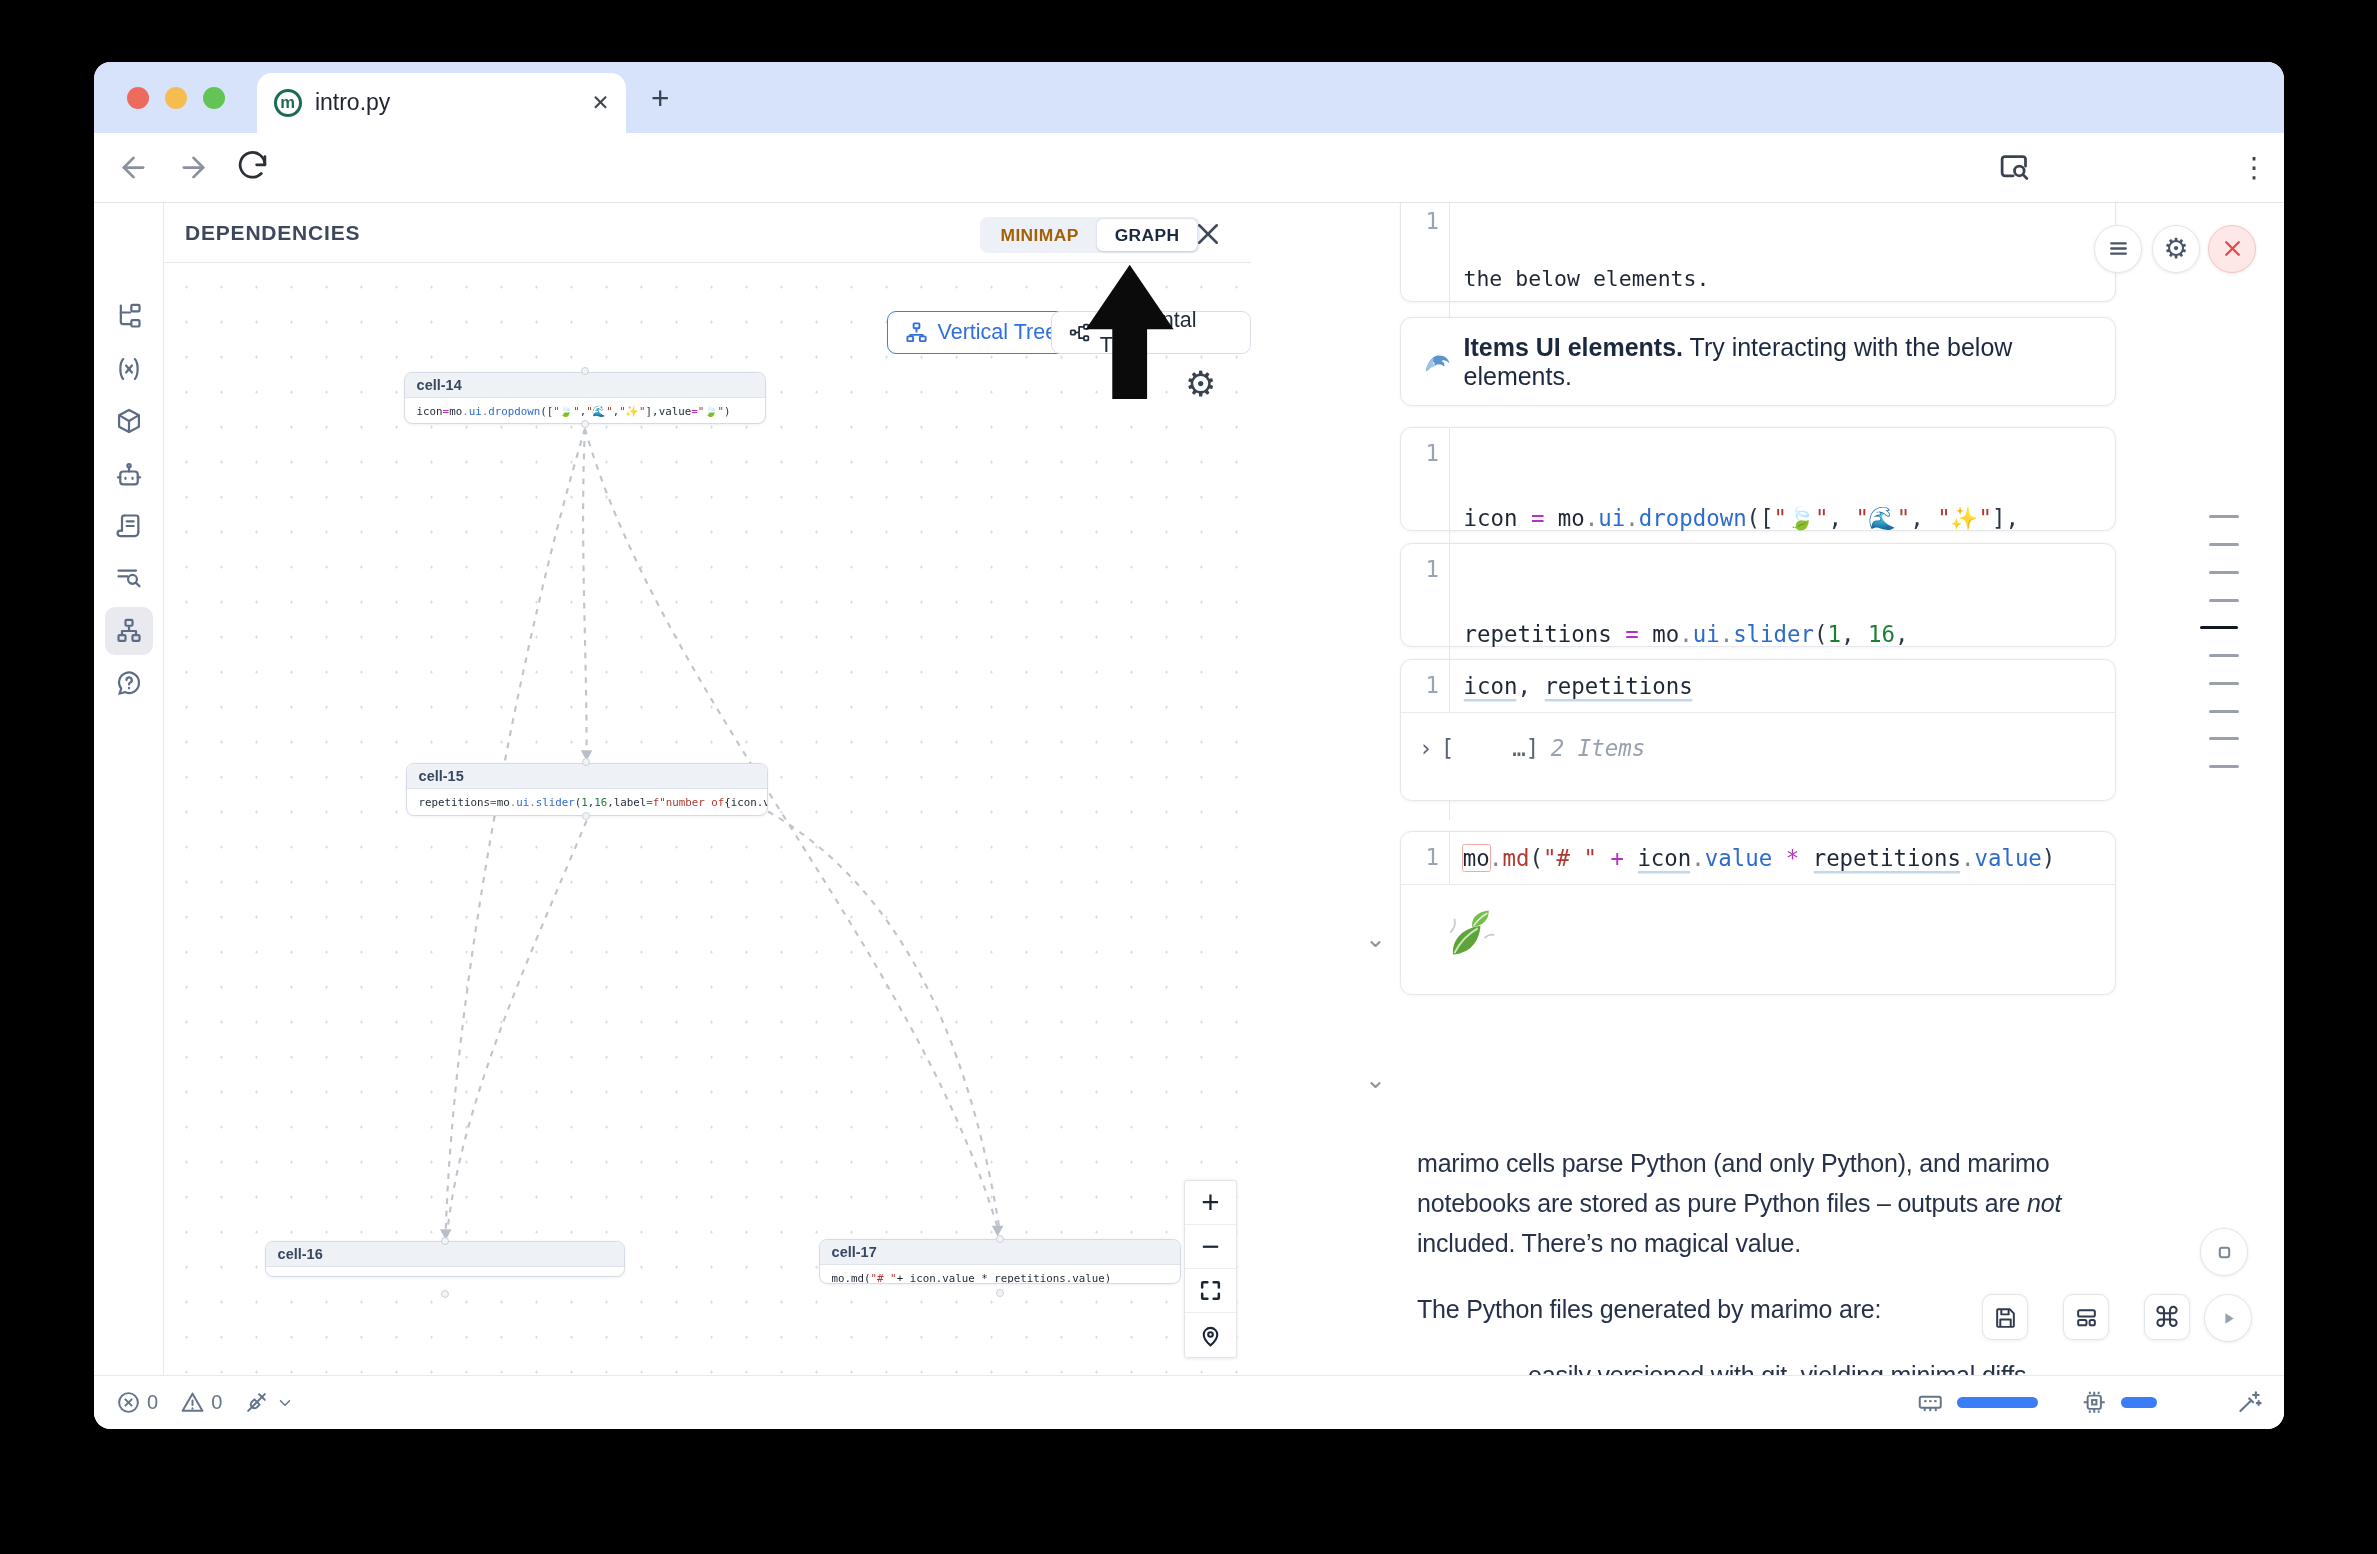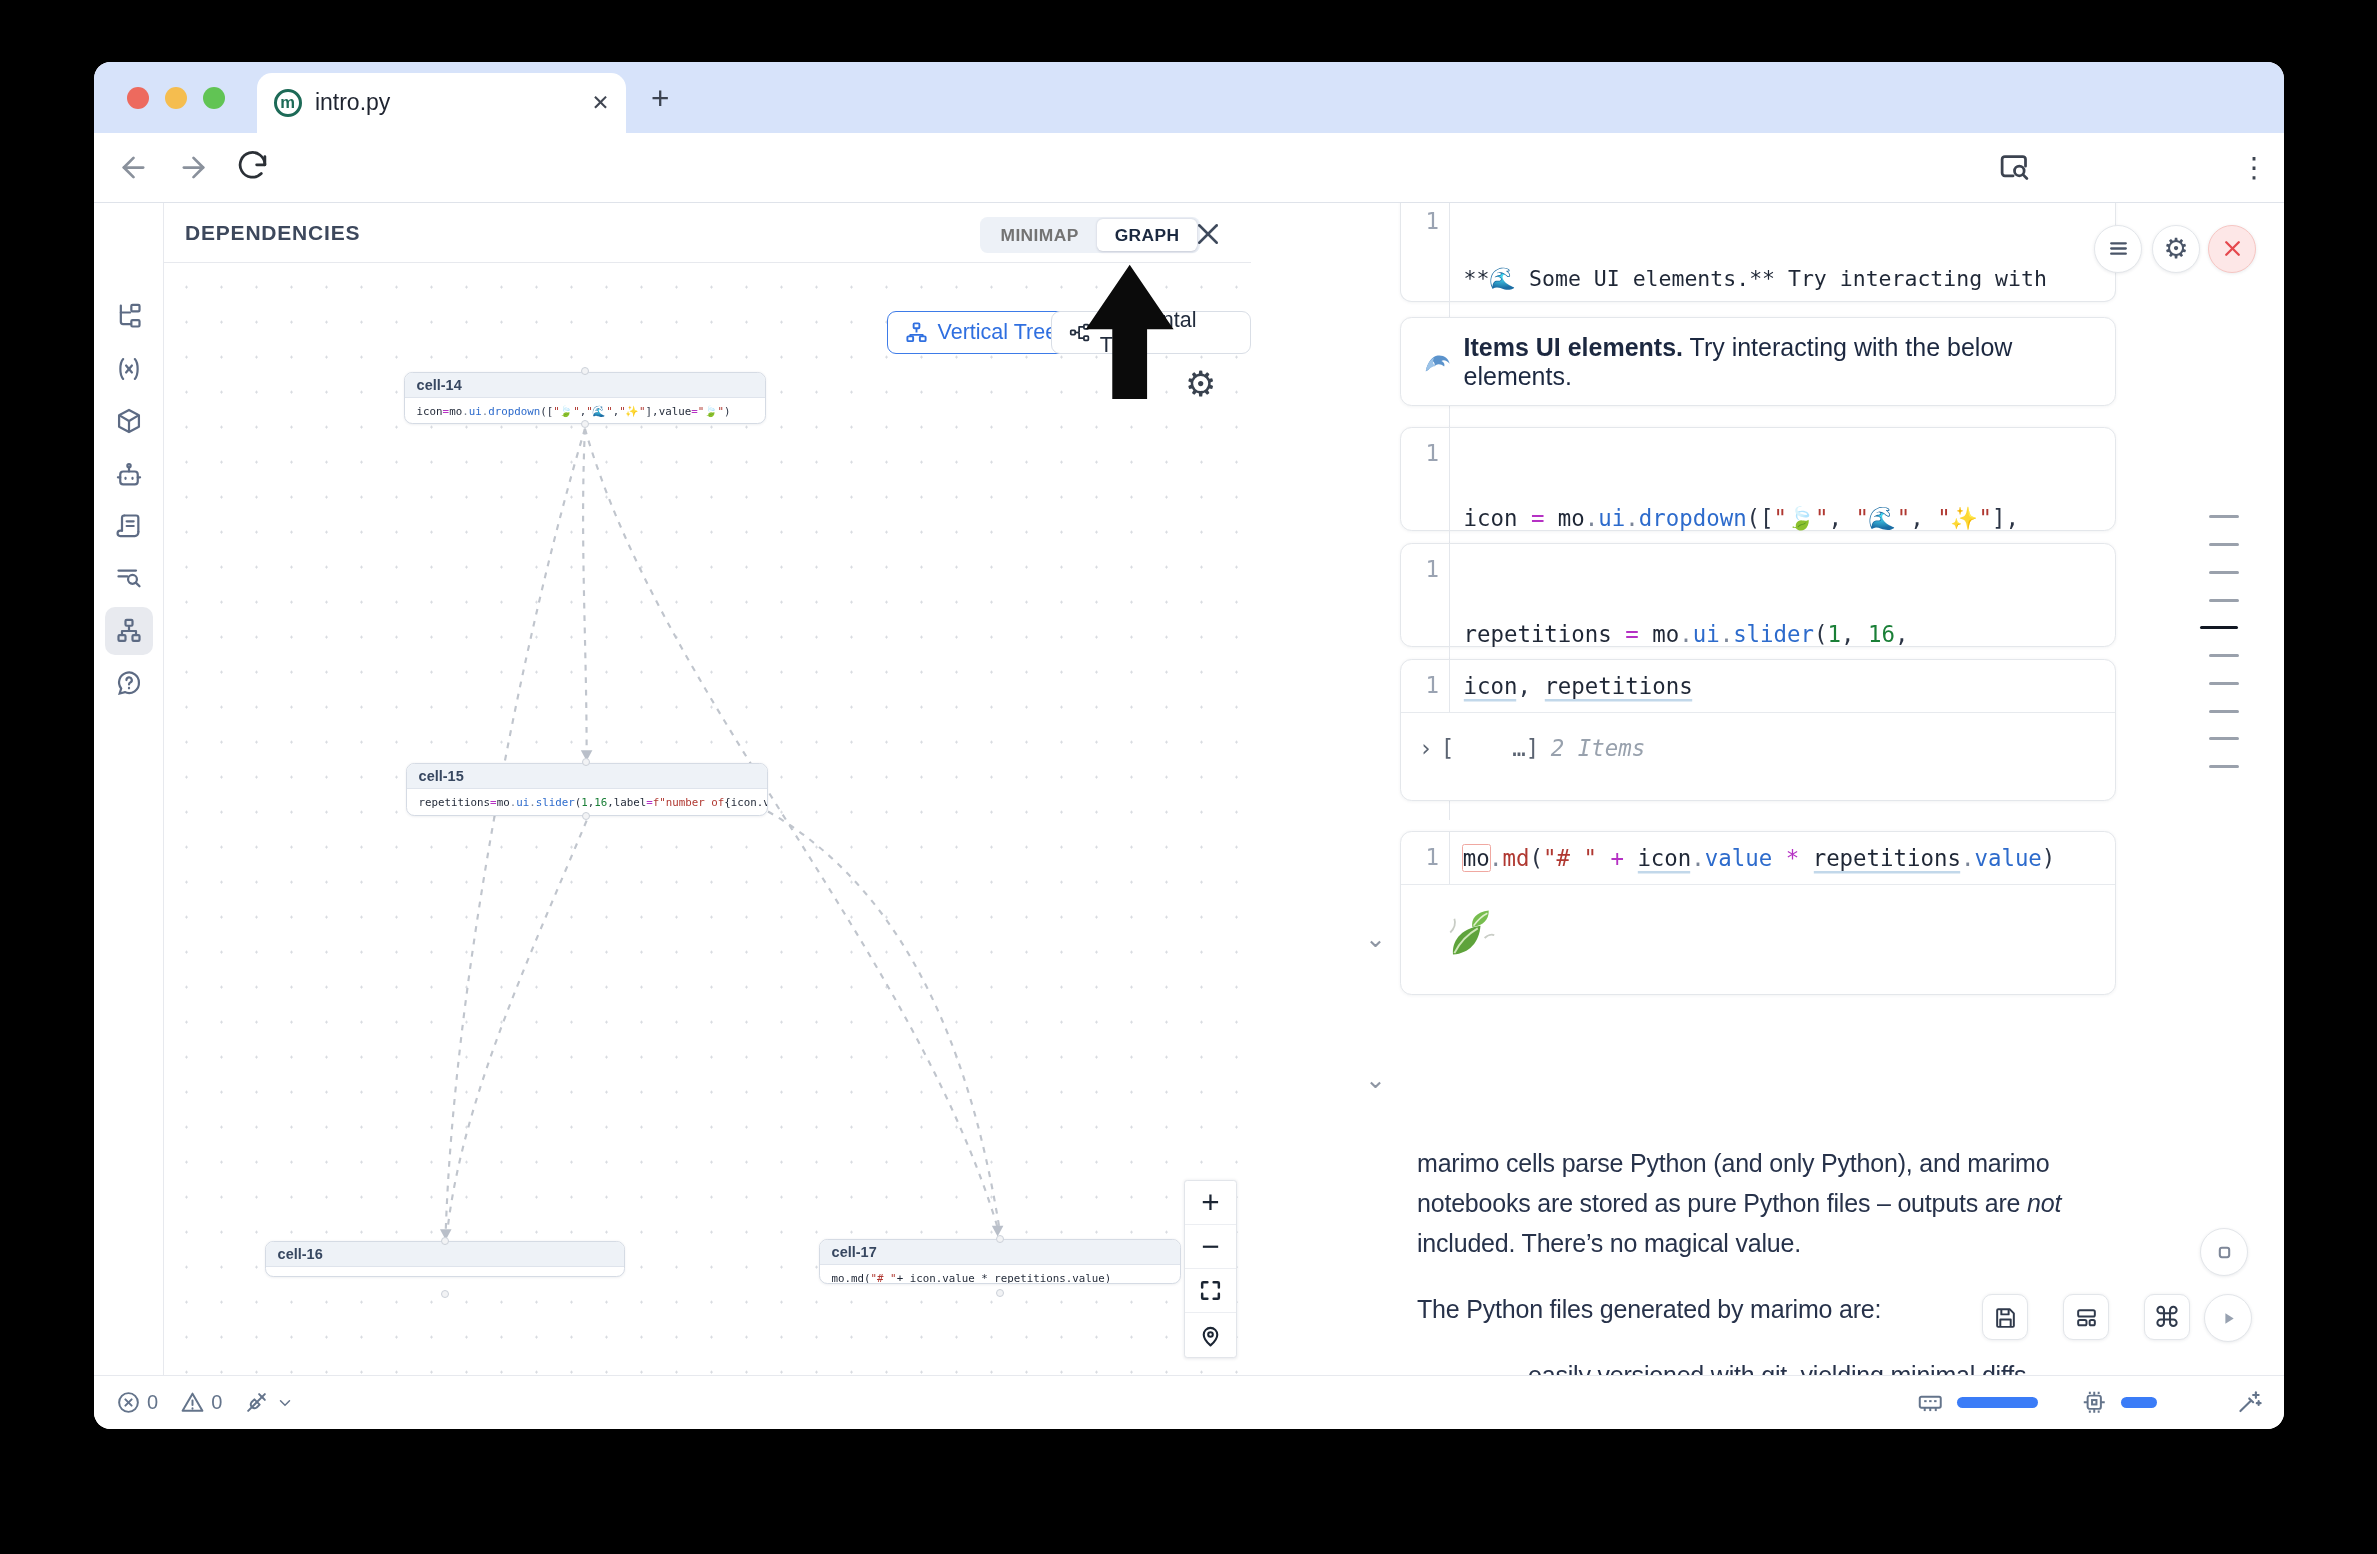--- a/index.html
+++ b/index.html
@@ -40,21 +40,21 @@
   #sidebar { left:0; top:141px; width:70px; height:1172px; background:#fff; border-right:0.8px solid #e7e9ee; }
   .sb-ic { left:10.8px; width:48px; height:48px; display:flex; align-items:center; justify-content:center;
            color:#5d6b84; border-radius:10px; }
   .sb-ic svg { width:28px; height:28px; }
   .sb-ic.active { background:#e8eaef; }
 
   #panel-header { left:70px; top:141px; width:1088px; height:60px; background:#fff; border-bottom:0.8px solid #e7e9ee; }
   #panel-title { left:21px; top:18px; font-size:21px; font-weight:bold; letter-spacing:0.8px; color:#3d485c; }
   #seg { left:816px; top:14px; height:36px; background:#edf1f7; border-radius:7.5px; display:flex; align-items:center; padding:2.5px; }
   .seg-item { height:31.5px; display:flex; align-items:center; padding:0 18px; font-size:17.4px; font-weight:bold;
-              letter-spacing:0.4px; color:#737373; border-radius:5.8px; }
+              letter-spacing:0.4px; color:#a16207; border-radius:5.8px; }
   .seg-item.active { background:#fff; color:#1b2940; box-shadow:0 0.8px 2.5px rgba(20,30,60,.18); }
   #panel-close { left:1029px; top:15.7px; width:30px; height:30px; color:#3f4a5c; }
 
   
   #canvas { left:70px; top:201px; width:1088px; height:1112px; background:#fff; border-right:0.8px solid #e7e9ee;
             overflow:hidden;
             background-image:radial-gradient(#d9dce1 1.4px, transparent 1.4px);
             background-size:35px 35px; background-position:5px 6.6px; }
   .tree-btn { top:48px; height:43px; background:#fff; border-radius:9px; display:flex; align-items:center;
               gap:10px; padding:0 16.6px; font-size:21.5px; }
@@ -422,21 +422,20 @@
     </div>
   </div>
 
   <div id="notebook" class="abs">
 
     <div class="cellbox abs" style="top:-6.6px;height:106px;border-top:none;border-radius:0 0 11.6px 11.6px">
       <div class="coderow">
         <div class="gutter">1</div>
         <div class="gsep"></div>
         <div class="codearea" style="font-size:21.5px;line-height:31px;padding-top:5px">
-          <div style="color:#1f2736">**🌊 Some UI elements.** Try interacting with</div>
           <div style="color:#1f2736">the below elements.</div>
         </div>
       </div>
       <div class="cell-divider"></div>
       <div id="md-toolbar">
         <span class="mdt-letter">r</span>
         <span class="mdt-sq"></span>
         <span class="mdt-letter">f</span>
         <span class="mdt-sq"></span>
         <span class="mdt-info">

